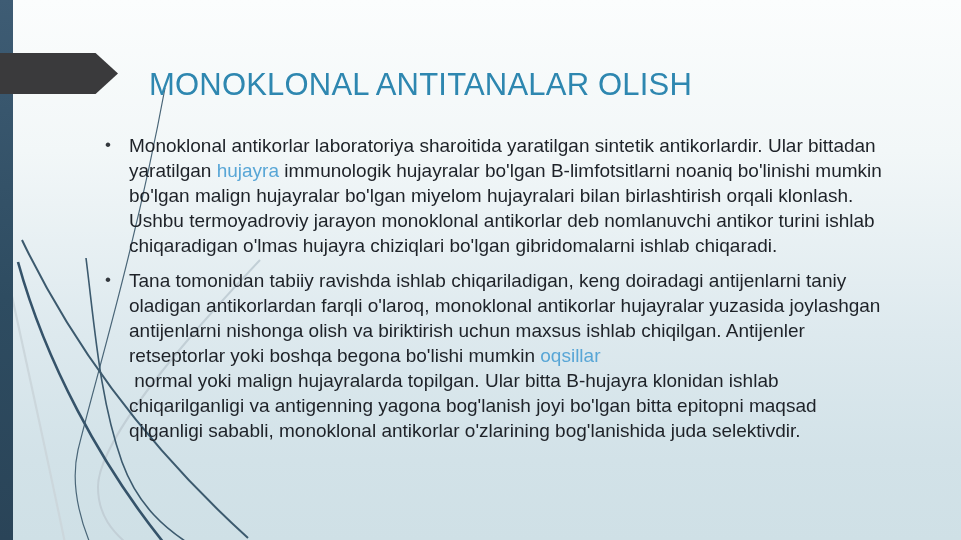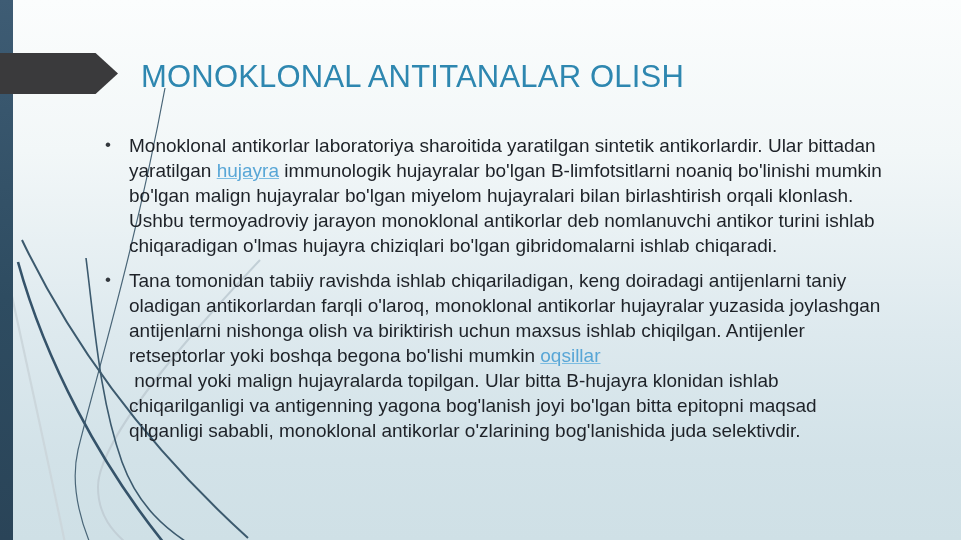--- a/index.html
+++ b/index.html
@@ -24,21 +24,21 @@
     background:linear-gradient(180deg,#3e5c74 0%,#2e4c61 55%,#2a4458 100%);
   }
   
   .arrow{
     position:absolute;left:0;top:53px;width:118px;height:41px;
     background:#3a3a3c;
     clip-path:polygon(0 0,81% 0,100% 50%,81% 100%,0 100%);
   }
   .title{
     position:absolute;left:137px;top:53px;width:800px;
-    margin:4px;
+    margin:12px;
     font-size:31px;font-weight:400;line-height:40px;
     letter-spacing:.2px;
     color:#2e87b0;
     white-space:nowrap;
   }
   .content{
     position:absolute;left:103px;top:133px;width:790px;
   }
   .bullets{list-style:none;margin:0;padding:0;}
   .bullet-item{
@@ -48,21 +48,20 @@
     font-size:19px;line-height:25px;
     color:#1e2228;
     white-space:pre-wrap;
   }
   .marker{
     position:absolute;left:2px;top:-1px;
     font-size:17px;color:#33383d;
   }
   .hyperlink{
     color:#58a6d6;
-    text-decoration:underline;
     text-decoration-color:#7cbde2;
     cursor:pointer;
   }
 </style>
 </head>
 <body>
 
 <div class="slide">
 
   <svg class="curves" viewBox="0 0 961 540" aria-hidden="true">

